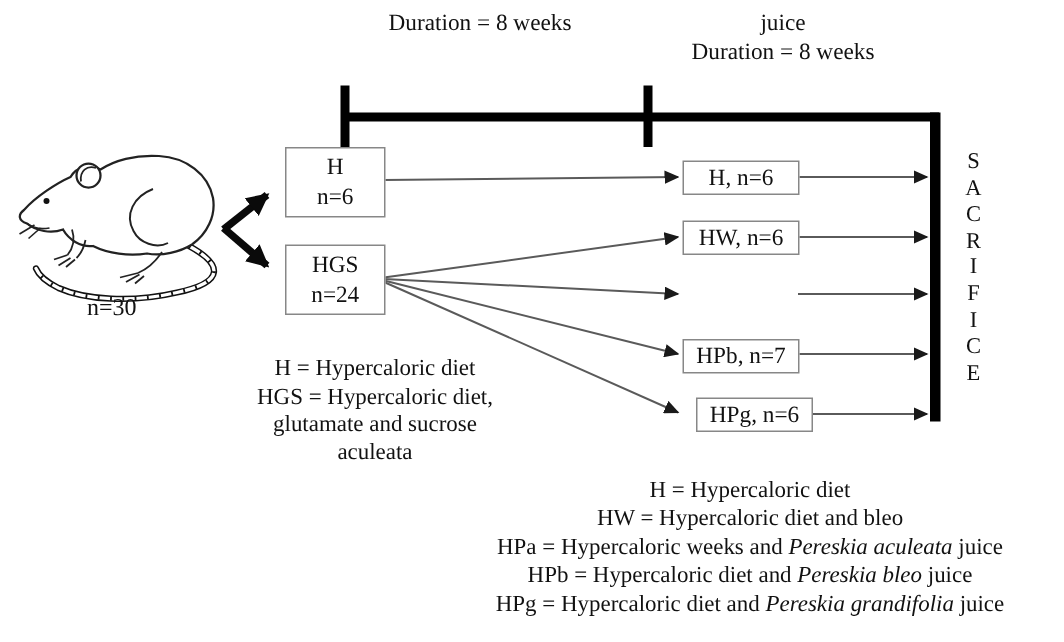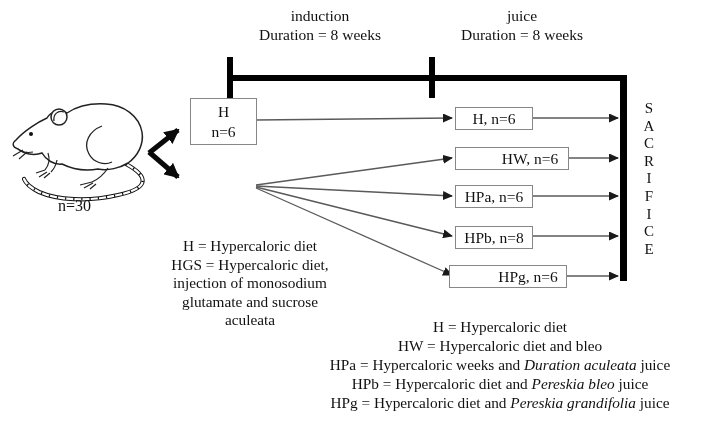--- a/index.html
+++ b/index.html
@@ -78,83 +78,82 @@
       <path d="M104,82 C100,88 95,93 88,96"></path>
       <path d="M88,96 L76,99"></path>
         <path d="M89,97 L80,102"></path>
         <path d="M92,98 L86,103"></path>
     </g>
   </svg>
 
   <div class="cohort-label">n=30</div>
 
   <div class="stage-label" style="left:225px; top:7px;">
-    <div>induction</div>
     <div>Duration = 8 weeks</div>
   </div>
   <div class="stage-label" style="left:427px; top:7px;">
     <div>juice</div>
     <div>Duration = 8 weeks</div>
   </div>
 
   <div class="tl" style="left:228px; top:75px; width:398px; height:6px;"></div>
   <div class="tl" style="left:227px; top:57px; width:6px; height:41px;"></div>
   <div class="tl" style="left:429px; top:57px; width:6px; height:41px;"></div>
   <div class="tl" style="left:620px; top:75px; width:7px; height:206px;"></div>
 
   <div class="gbox" style="left:190px; top:98px; width:65px; height:45px;">
     <div>H</div>
     <div>n=6</div>
   </div>
+  <div class="gbox" style="left:190px; top:163px; width:65px; height:45px;">
+    <div>HGS</div>
+    <div>n=24</div>
+  </div>
 
   <div class="obox" style="left:455px; top:107px; width:76px; height:21px;">
     <span>H, n=6</span>
   </div>
-  <div class="obox" style="left:455px; top:147px; width:76px; height:21px;padding-left:36px;">
+  <div class="obox" style="left:455px; top:147px; width:76px; height:21px;">
     <span>HW, n=6</span>
   </div>
-  <div class="obox" style="left:455px; top:185px; width:76px; height:21px;">
-    <span>HPa, n=6</span>
+  <div class="obox" style="left:455px; top:226px; width:76px; height:21px;">
+    <span>HPb, n=7</span>
   </div>
-  <div class="obox" style="left:455px; top:226px; width:76px; height:21px;">
-    <span>HPb, n=8</span>
-  </div>
-  <div class="obox" style="left:449px; top:265px; width:76px; height:21px;padding-left:40px;">
+  <div class="obox" style="left:464px; top:265px; width:76px; height:21px;">
     <span>HPg, n=6</span>
   </div>
 
   <div class="sacrifice" style="left:638px; top:100px; width:22px;">
     <span>S</span>
     <span>A</span>
     <span>C</span>
     <span>R</span>
     <span>I</span>
     <span>F</span>
     <span>I</span>
     <span>C</span>
     <span>E</span>
   </div>
 
   <div class="legend-left" style="left:140px; top:237px;">
     <div>H = Hypercaloric diet</div>
     <div>HGS = Hypercaloric diet,</div>
-    <div>injection of monosodium</div>
     <div>glutamate and sucrose</div>
     <div>aculeata</div>
   </div>
 
   <div class="legend-bottom" style="left:270px; top:318px;">
     <div class="legend-line">
       <span>H = Hypercaloric diet</span><i></i><span></span>
     </div>
     <div class="legend-line">
       <span>HW = Hypercaloric diet and bleo</span><i></i><span></span>
     </div>
     <div class="legend-line">
-      <span>HPa = Hypercaloric weeks and </span><i>Duration aculeata</i><span> juice</span>
+      <span>HPa = Hypercaloric weeks and </span><i>Pereskia aculeata</i><span> juice</span>
     </div>
     <div class="legend-line">
       <span>HPb = Hypercaloric diet and </span><i>Pereskia bleo</i><span> juice</span>
     </div>
     <div class="legend-line">
       <span>HPg = Hypercaloric diet and </span><i>Pereskia grandifolia</i><span> juice</span>
     </div>
   </div>
 
   <svg class="conn-svg" viewBox="0 0 709 428">

